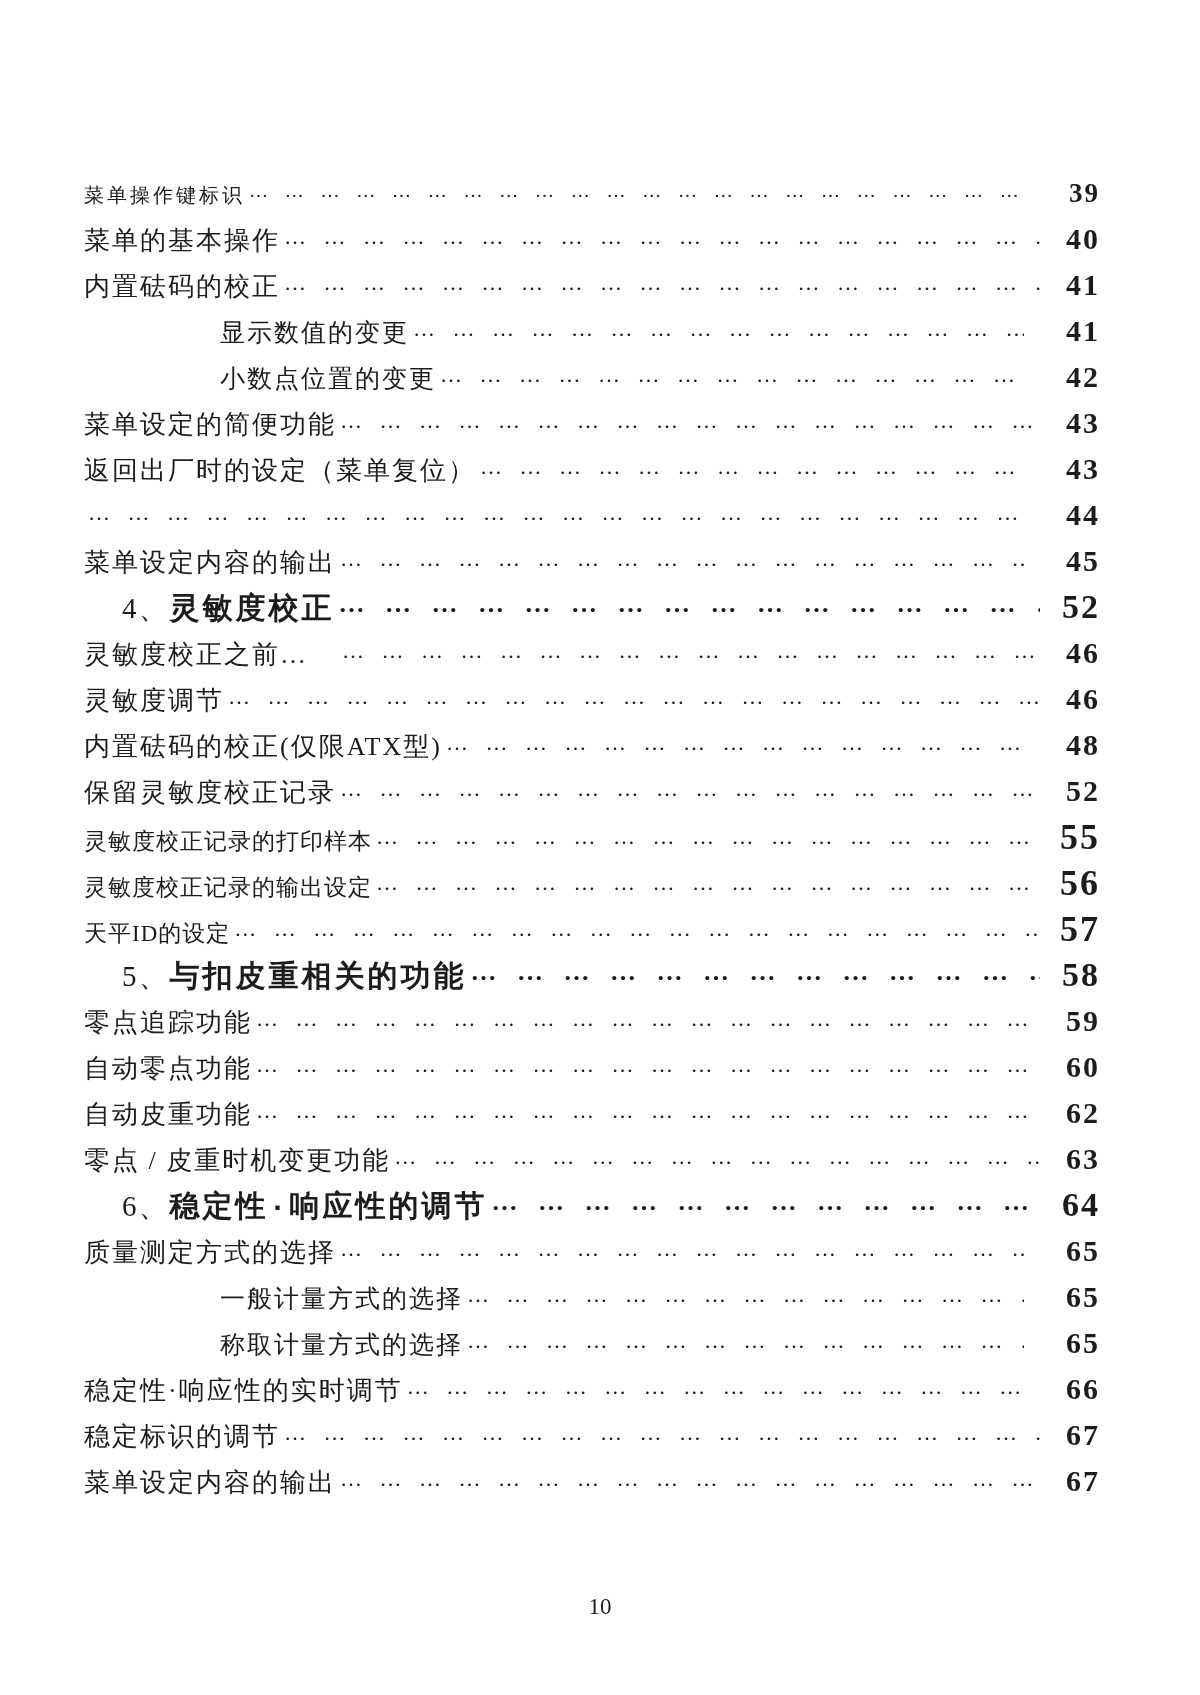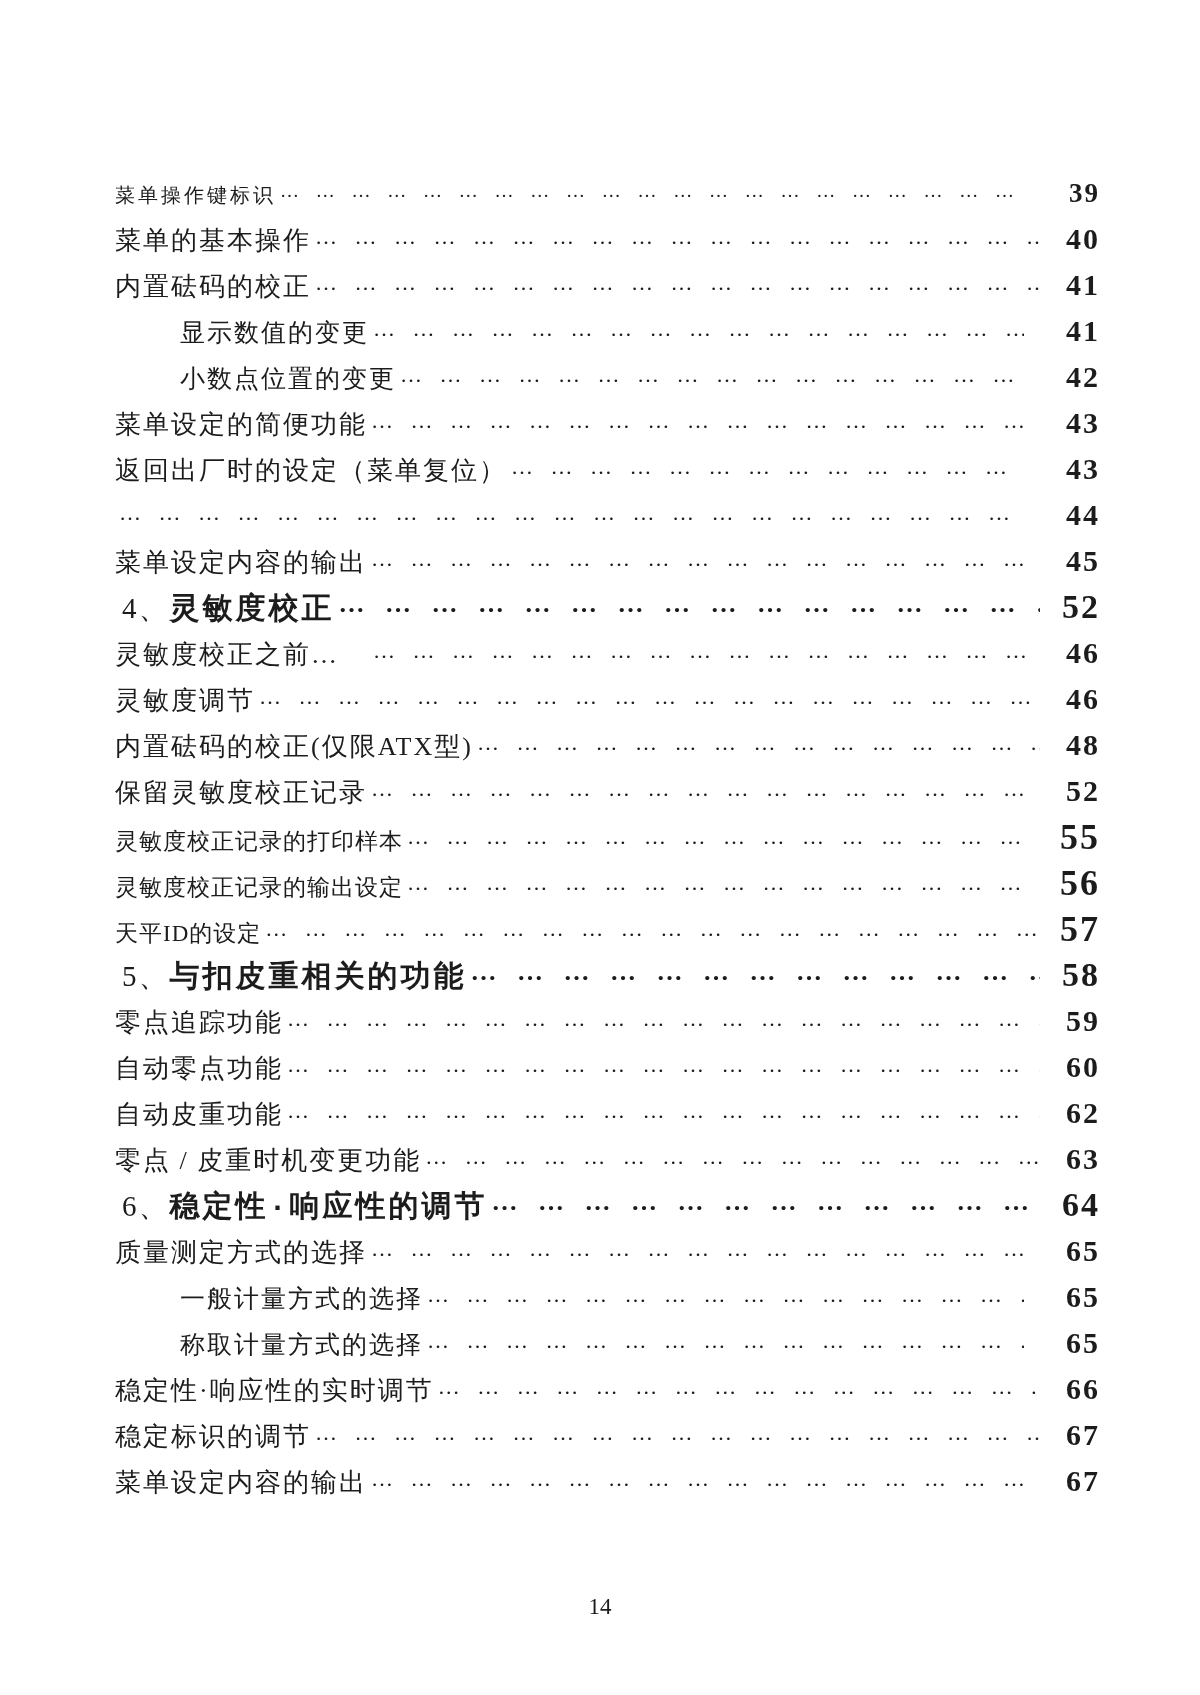--- a/index.html
+++ b/index.html
@@ -21,25 +21,25 @@
     position: absolute;
     top: 170px;
     left: 0;
     width: 1100px;
   }
   .row {
     display: flex;
     align-items: baseline;
     height: 46px;
     line-height: 46px;
-    padding-left: 115px;
+    padding-left: 84px;
     white-space: nowrap;
   }
   .row.level0 { padding-left: 122px; }
-  .row.level2 { padding-left: 180px; }
+  .row.level2 { padding-left: 180px; margin-left: 40px; }
 
   .prefix {
     font-size: 29px;
     letter-spacing: 2px;
     flex: 0 0 auto;
   }
   .title {
     font-size: 26px;
     letter-spacing: 2px;
     flex: 0 0 auto;
@@ -241,15 +241,15 @@
         <span class="leader">… … … … … … … … … … … … … … … … … … … … … … … … … … … … … … … … … … … … … … … … … … … … … … … … … … … … … … … … … … … … … … … … … … … … … … </span>
         <span class="pagenum">67</span>
       </div>
       <div class="row level1">
         <span class="title">菜单设定内容的输出</span>
         <span class="leader">… … … … … … … … … … … … … … … … … … … … … … … … … … … … … … … … … … … … … … … … … … … … … … … … … … … … … … … … … … … … … … … … … … … … … … </span>
         <span class="pagenum">67</span>
       </div>
     </div>
   <div class="footer">
-    <span>14</span>
+    <span>10</span>
   </div>
 </div>
 
 </body></html>

